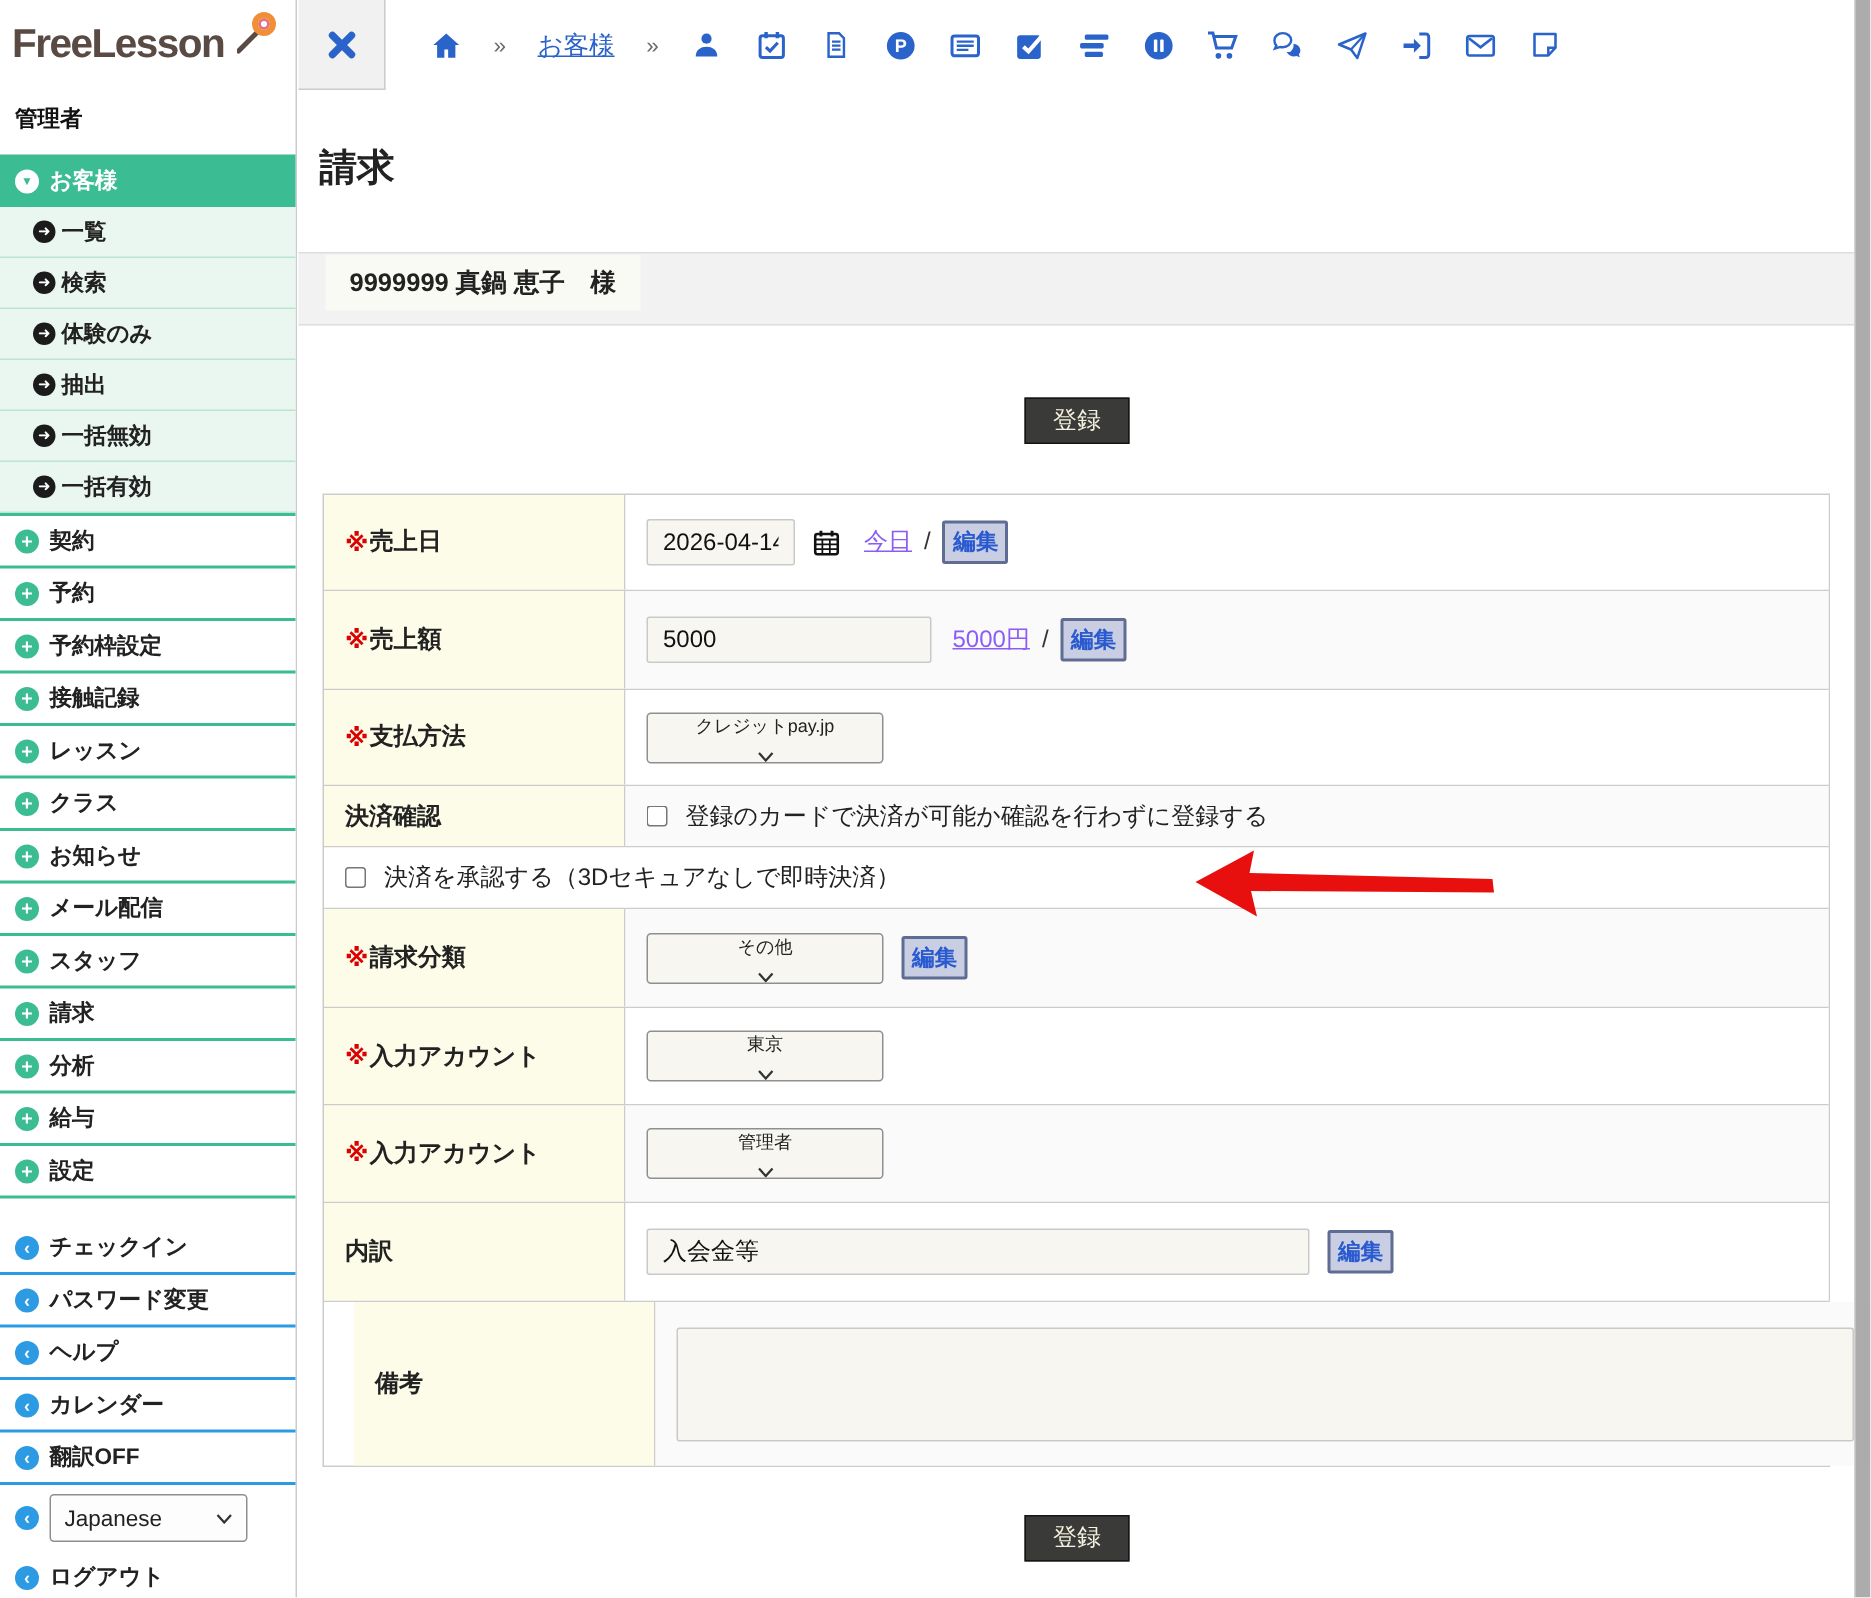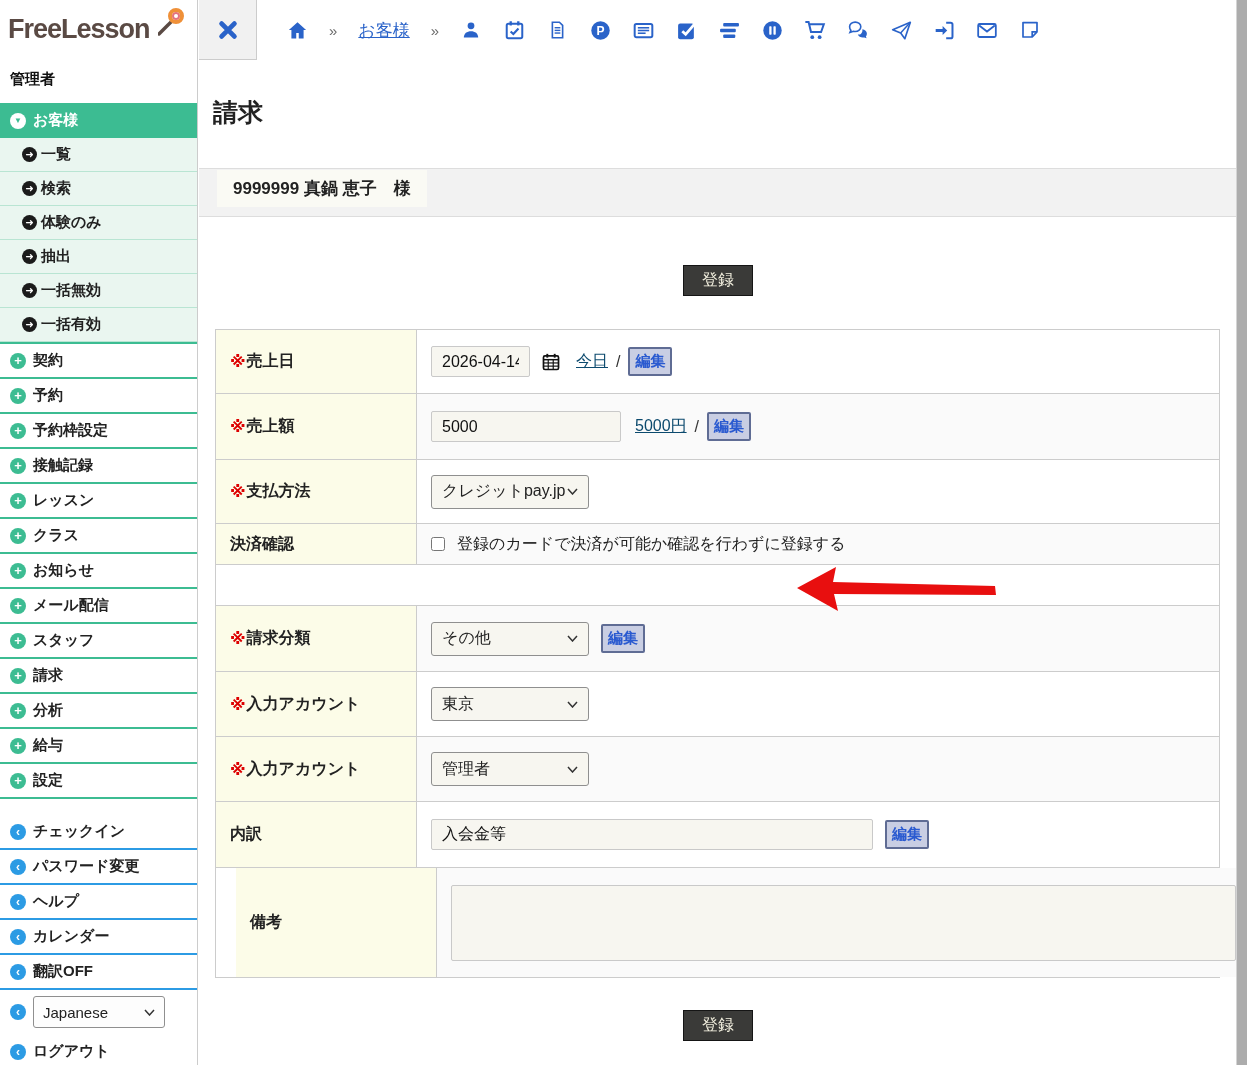--- a/index.html
+++ b/index.html
@@ -47,24 +47,24 @@
   .frow{display:flex;border-bottom:1px solid #ccc;}
   .frow:last-child{border-bottom:none;padding-left:20px;}
   .flabel{width:201px;min-width:201px;background:#fcfce8;border-right:1px solid #ccc;display:flex;align-items:center;padding-left:14px;font-weight:bold;font-size:16px;color:#222;box-sizing:border-box;}
   .fvalue{flex:1;display:flex;align-items:center;padding:0 14px;gap:8px;font-size:16px;background:#fff;}
   .frow.alt .fvalue{background:#fafafa;}
   .req{color:#dd0000;margin-right:1px;}
   .txt{background:#f7f6f0;border:1px solid #c9c9c9;height:31px;padding:0 10px;font-size:16px;color:#111;border-radius:2px;font-family:inherit;box-sizing:border-box;}
   .w-date{width:99px;}
   .w-amount{width:190px;}
   .w-breakdown{width:442px;}
-  .lnk{color:#0c4a6e;text-decoration:underline;font-size:16px;cursor:pointer;}
+  .lnk{color:#8b5cf6;text-decoration:underline;font-size:16px;cursor:pointer;}
   .slash{color:#333;}
   .edit-btn{background:#c9cee3;border:2px solid #5f6c94;color:#2a5ad0;font-weight:bold;font-size:15px;padding:3px 5px;border-radius:2px;cursor:pointer;font-family:inherit;}
-  .sel{display:inline-flex;align-items:center;justify-content:space-between;background:#f7f6f0;border:1px solid #8f8f8f;border-radius:3px;height:34px;padding:0 10px;font-size:16px;width:158px;box-sizing:border-box;cursor:pointer;}
+  .sel{display:inline-flex;align-items:center;justify-content:space-between;background:#f7f6f0;border:1px solid #8f8f8f;border-radius:3px;height:34px;padding:0 10px;font-size:12px;width:158px;box-sizing:border-box;cursor:pointer;flex-direction:column;}
   .chk{width:14px;height:14px;margin:0 4px 0 0;cursor:pointer;}
   .bigta{width:785px;height:76px;background:#f7f6f0;border:1px solid #c9c9c9;border-radius:2px;resize:none;font-family:inherit;font-size:15px;box-sizing:border-box;}
   .red-arrow{position:absolute;left:596px;top:506px;pointer-events:none;}
   .cal-ic{cursor:pointer;margin-left:4px;}
 </style>
 </head>
 <body>
 
 <div class="sidebar">
   <div class="logo">
@@ -379,20 +379,24 @@
       <div class="flabel">
           <span>決済確認</span>
         </div>
       <div class="fvalue">
         <input type="checkbox" class="chk" style="">
         <span>登録のカードで決済が可能か確認を行わずに登録する</span>
       </div>
     </div>
 
     <div class="frow" style="height:40px">
+      <div class="fvalue">
+        <input type="checkbox" class="chk" style="">
+        <span>決済を承認する（3Dセキュアなしで即時決済）</span>
+      </div>
     </div>
 
     <div class="frow alt" style="height:65px">
       <div class="flabel">
           <span class="req">※</span>
           <span>請求分類</span>
         </div>
       <div class="fvalue">
         <span class="sel">
           <span>その他</span>

